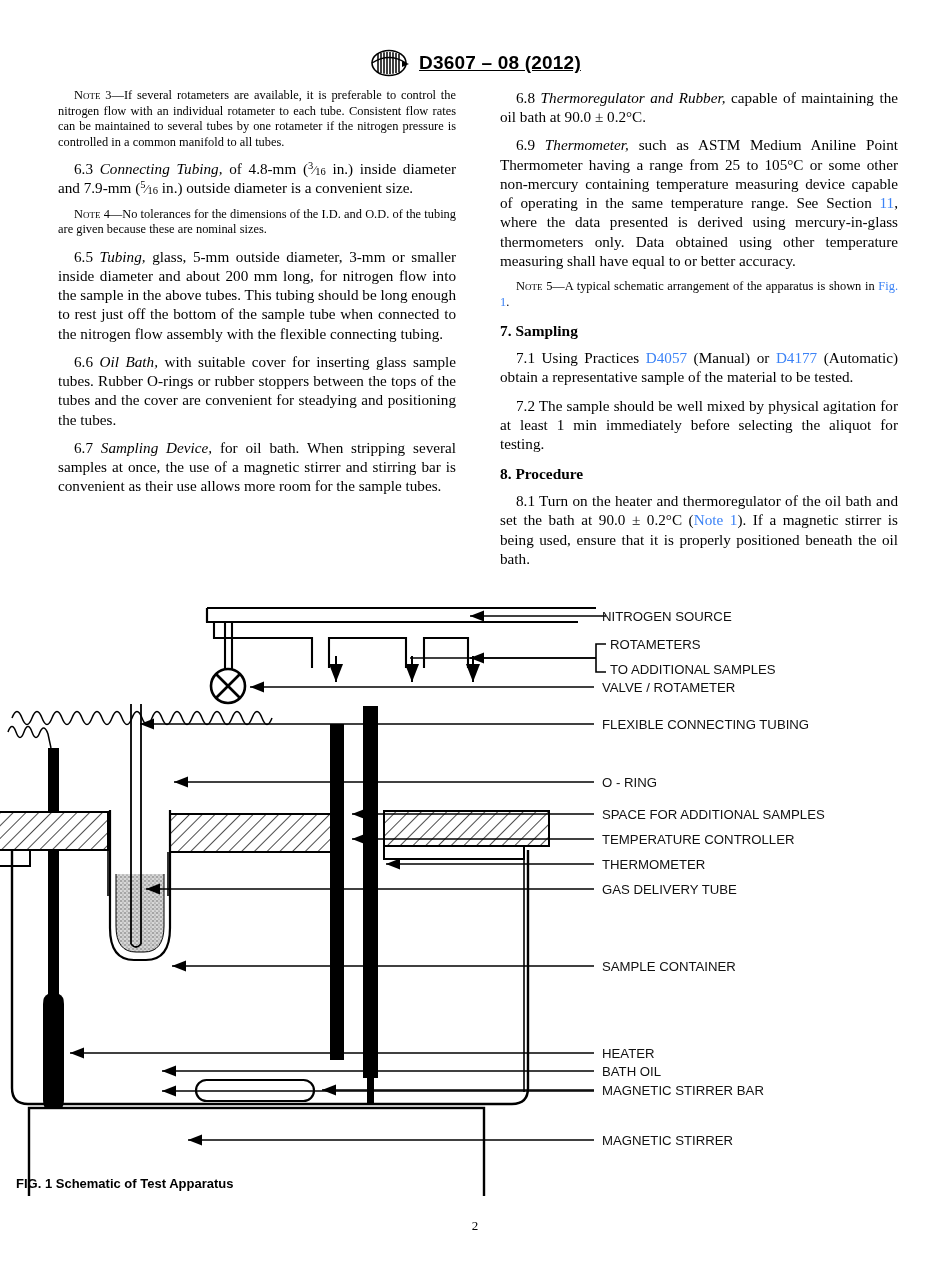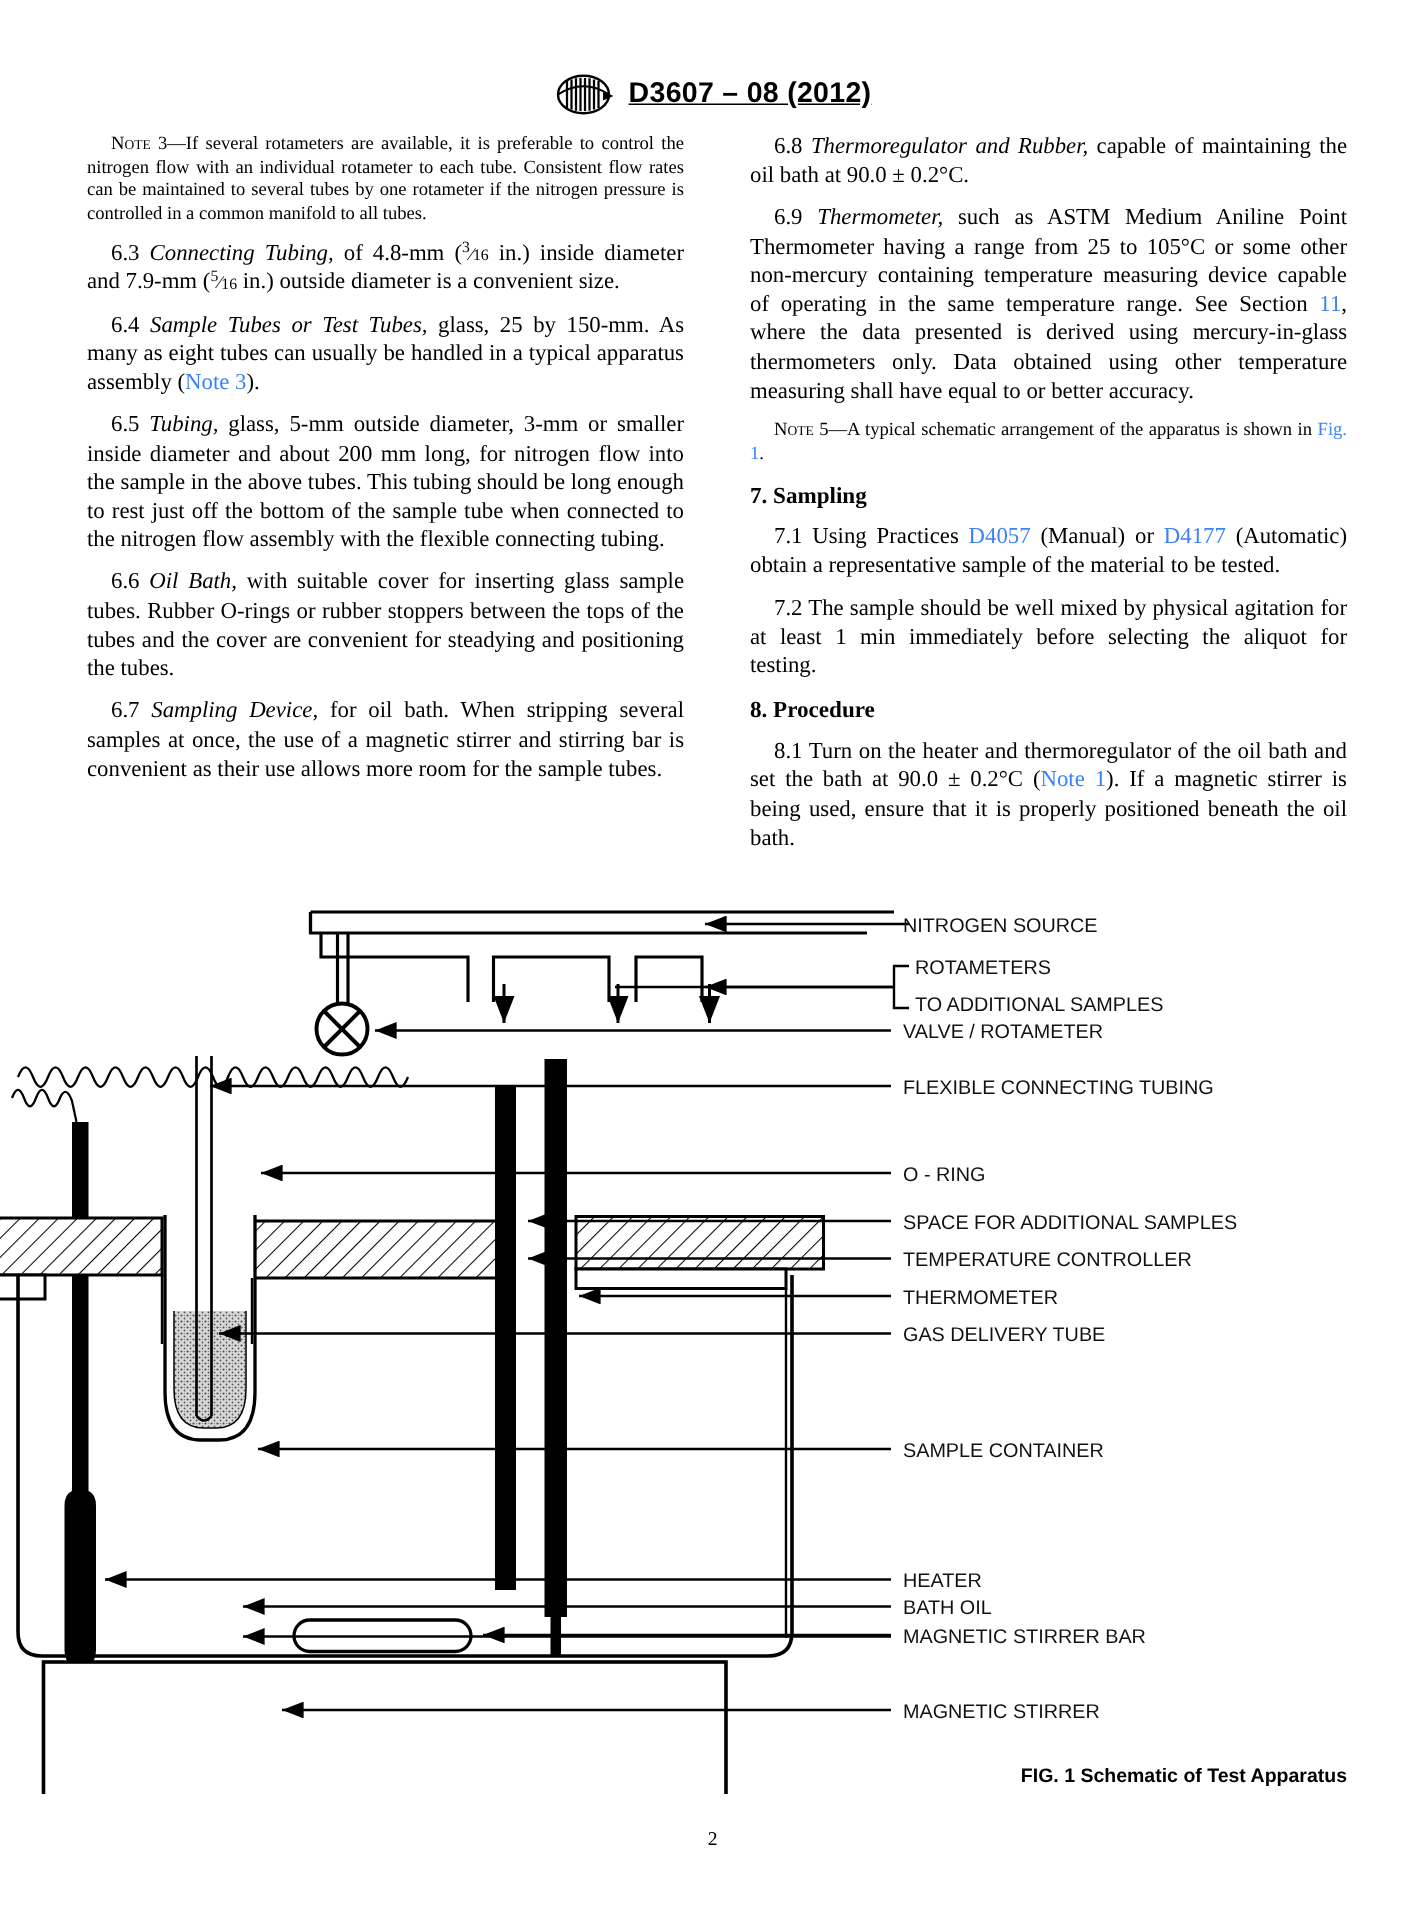--- a/index.html
+++ b/index.html
@@ -95,23 +95,23 @@
     left: 0;
     top: 596px;
     width: 753px;
     height: 600px;
     text-align: right;
   }
   .figure-svg { display: block; }
   .fig-caption {
     position: absolute;
     top: 1176px;
-    left: 0;
+    left: 16px;
     width: 898px;
-    text-align: right;
+    text-align: left;
     font-family: "Liberation Sans", sans-serif;
     font-weight: bold;
     font-size: 13px;
   }
   .page-number {
     position: absolute;
     top: 1218px;
     left: 0;
     width: 950px;
     text-align: center;
@@ -148,22 +148,22 @@
 </div>
 
 <div class="columns">
 
   <div class="col">
 
     <p class="note"><span class="notelabel">Note 3</span><span>—If several rotameters are available, it is preferable to control the nitrogen flow with an individual rotameter to each tube. Consistent flow rates can be maintained to several tubes by one rotameter if the nitrogen pressure is controlled in a common manifold to all tubes.</span></p>
 
     <p class="para"><span>6.3</span> <span class="ital">Connecting Tubing,</span><span> of 4.8-mm (</span><span class="frac"><sup class="num">3</sup>⁄<sub class="den">16</sub></span><span> in.) inside diameter and 7.9-mm (</span><span class="frac"><sup class="num">5</sup>⁄<sub class="den">16</sub></span><span> in.) outside diameter is a convenient size.</span></p>
 
-
-    <p class="para"><span>6.4</span> <span class="ital">Sample Tubes or Test Tubes,</span><span> glass, 25 by 150-mm. As many as eight tubes can usually be handled in a typical apparatus assembly (</span><span class="lnk">Note 3</span><span>).</span></p>
+    <p class="note"><span class="notelabel">Note 4</span><span>—No tolerances for the dimensions of the I.D. and O.D. of the tubing are given because these are nominal sizes.</span></p>
+
 
     <p class="para"><span>6.5</span> <span class="ital">Tubing,</span><span> glass, 5-mm outside diameter, 3-mm or smaller inside diameter and about 200 mm long, for nitrogen flow into the sample in the above tubes. This tubing should be long enough to rest just off the bottom of the sample tube when connected to the nitrogen flow assembly with the flexible connecting tubing.</span></p>
 
     <p class="para"><span>6.6</span> <span class="ital">Oil Bath,</span><span> with suitable cover for inserting glass sample tubes. Rubber O-rings or rubber stoppers between the tops of the tubes and the cover are convenient for steadying and positioning the tubes.</span></p>
 
     <p class="para"><span>6.7</span> <span class="ital">Sampling Device,</span><span> for oil bath. When stripping several samples at once, the use of a magnetic stirrer and stirring bar is convenient as their use allows more room for the sample tubes.</span></p>
 
   </div>
 
   <div class="col">

